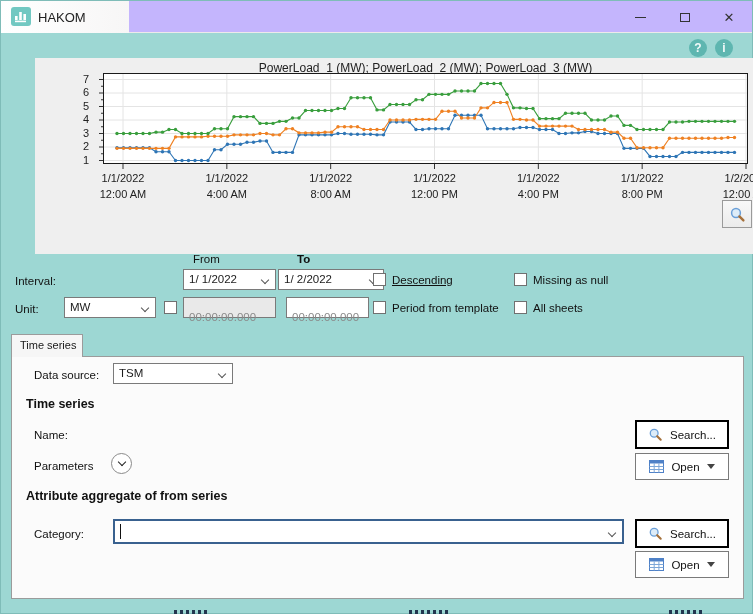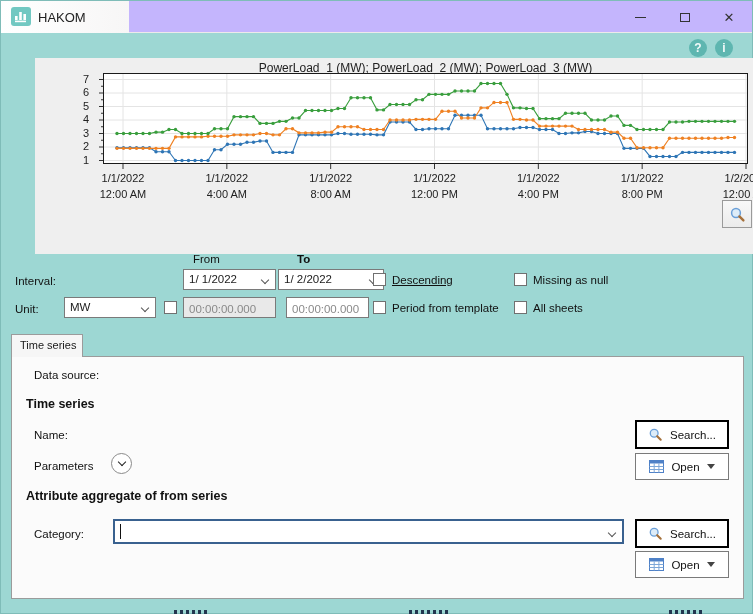--- a/index.html
+++ b/index.html
@@ -25,21 +25,21 @@
   #chart-title { position:absolute; left:68px; top:3px; width:645px; text-align:center; font-size:12px; color:#222; }
   #plot-svg { position:absolute; left:60px; top:15px; }
   .ylab { position:absolute; width:18px; text-align:right; font-size:11px; color:#222; }
   .xlab { position:absolute; width:64px; text-align:center; font-size:11px; color:#222; line-height:1.45; }
   #zoom-btn { position:absolute; left:687px; top:142px; width:30px; height:28px; background:linear-gradient(#f8f8f8,#ebebeb); border:1px solid #9a9a9a; display:flex; align-items:center; justify-content:center; }
 
   
   .lbl { position:absolute; font-size:11.5px; color:#111; }
   .combo { position:absolute; background:#fff; border:1px solid #7a7a7a; font-size:11.5px; padding:3px 18px 0 5px; height:21px; white-space:nowrap; overflow:hidden; }
   .chev { position:absolute; right:7px; top:7px; width:6px; height:6px; border-right:1.4px solid #555; border-bottom:1.4px solid #555; transform:rotate(45deg); }
-  .field { position:absolute; background:#fff; border:1px solid #7a7a7a; font-size:11.5px; padding:5px 0 0 5px; height:21px; color:#8a8a8a; }
+  .field { position:absolute; background:#fff; border:1px solid #7a7a7a; font-size:11.5px; padding:13px 0 0 5px; height:21px; color:#8a8a8a; }
   .field.disabled { background:#e9e9e9; }
   .checkbox { position:absolute; width:13px; height:13px; background:#fff; border:1px solid #707070; }
   .btn { position:absolute; background:#fff; display:flex; align-items:center; justify-content:center; gap:7px; font-size:11.5px; color:#111; }
   .btn-default { border:2px solid #000; }
   .btn-normal { border:1px solid #7a7a7a; }
   .dd-arrow { width:0; height:0; border-left:4px solid transparent; border-right:4px solid transparent; border-top:5px solid #444; }
 
   
   #tab { position:absolute; left:10px; top:333px; width:72px; height:23px; background:#f6f6f6; border:1px solid #9b9b9b; border-bottom:none; font-size:11px; padding:4px 0 0 8px; z-index:2; }
   #tabpage { position:absolute; left:10px; top:355px; width:733px; height:243px; background:#fbfbfb; border:1px solid #9b9b9b; z-index:1; }
@@ -458,20 +458,21 @@
   <div class="checkbox" style="left:513px; top:272px;"></div>
   <div class="lbl" style="left:532px; top:273px;">Missing as null</div>
   <div class="checkbox" style="left:513px; top:300px;"></div>
   <div class="lbl" style="left:532px; top:301px;">All sheets</div>
 
 
   <div id="tab">Time series</div>
   <div id="tabpage"></div>
 
   <div class="lbl" style="left:33px; top:368px; z-index:3;">Data source:</div>
+  <div class="combo" style="left:112px; top:362px; width:120px; z-index:3;"><span>TSM</span><span class="chev"></span></div>
 
   <div class="heading" style="left:25px; top:396px; z-index:3;">Time series</div>
 
   <div class="lbl" style="left:33px; top:428px; z-index:3;">Name:</div>
   <div class="btn btn-default" style="left:634px; top:419px; width:94px; height:29px; z-index:3;">
     <svg width="15" height="15" viewBox="0 0 17 17">
       <circle cx="7" cy="7" r="4.4" fill="#ddecf8" stroke="#6a9fd8" stroke-width="1.5"></circle>
       <line x1="10.4" y1="10.4" x2="14.4" y2="14.4" stroke="#a5703a" stroke-width="2.4" stroke-linecap="round"></line>
     </svg>
     <span>Search...</span>

